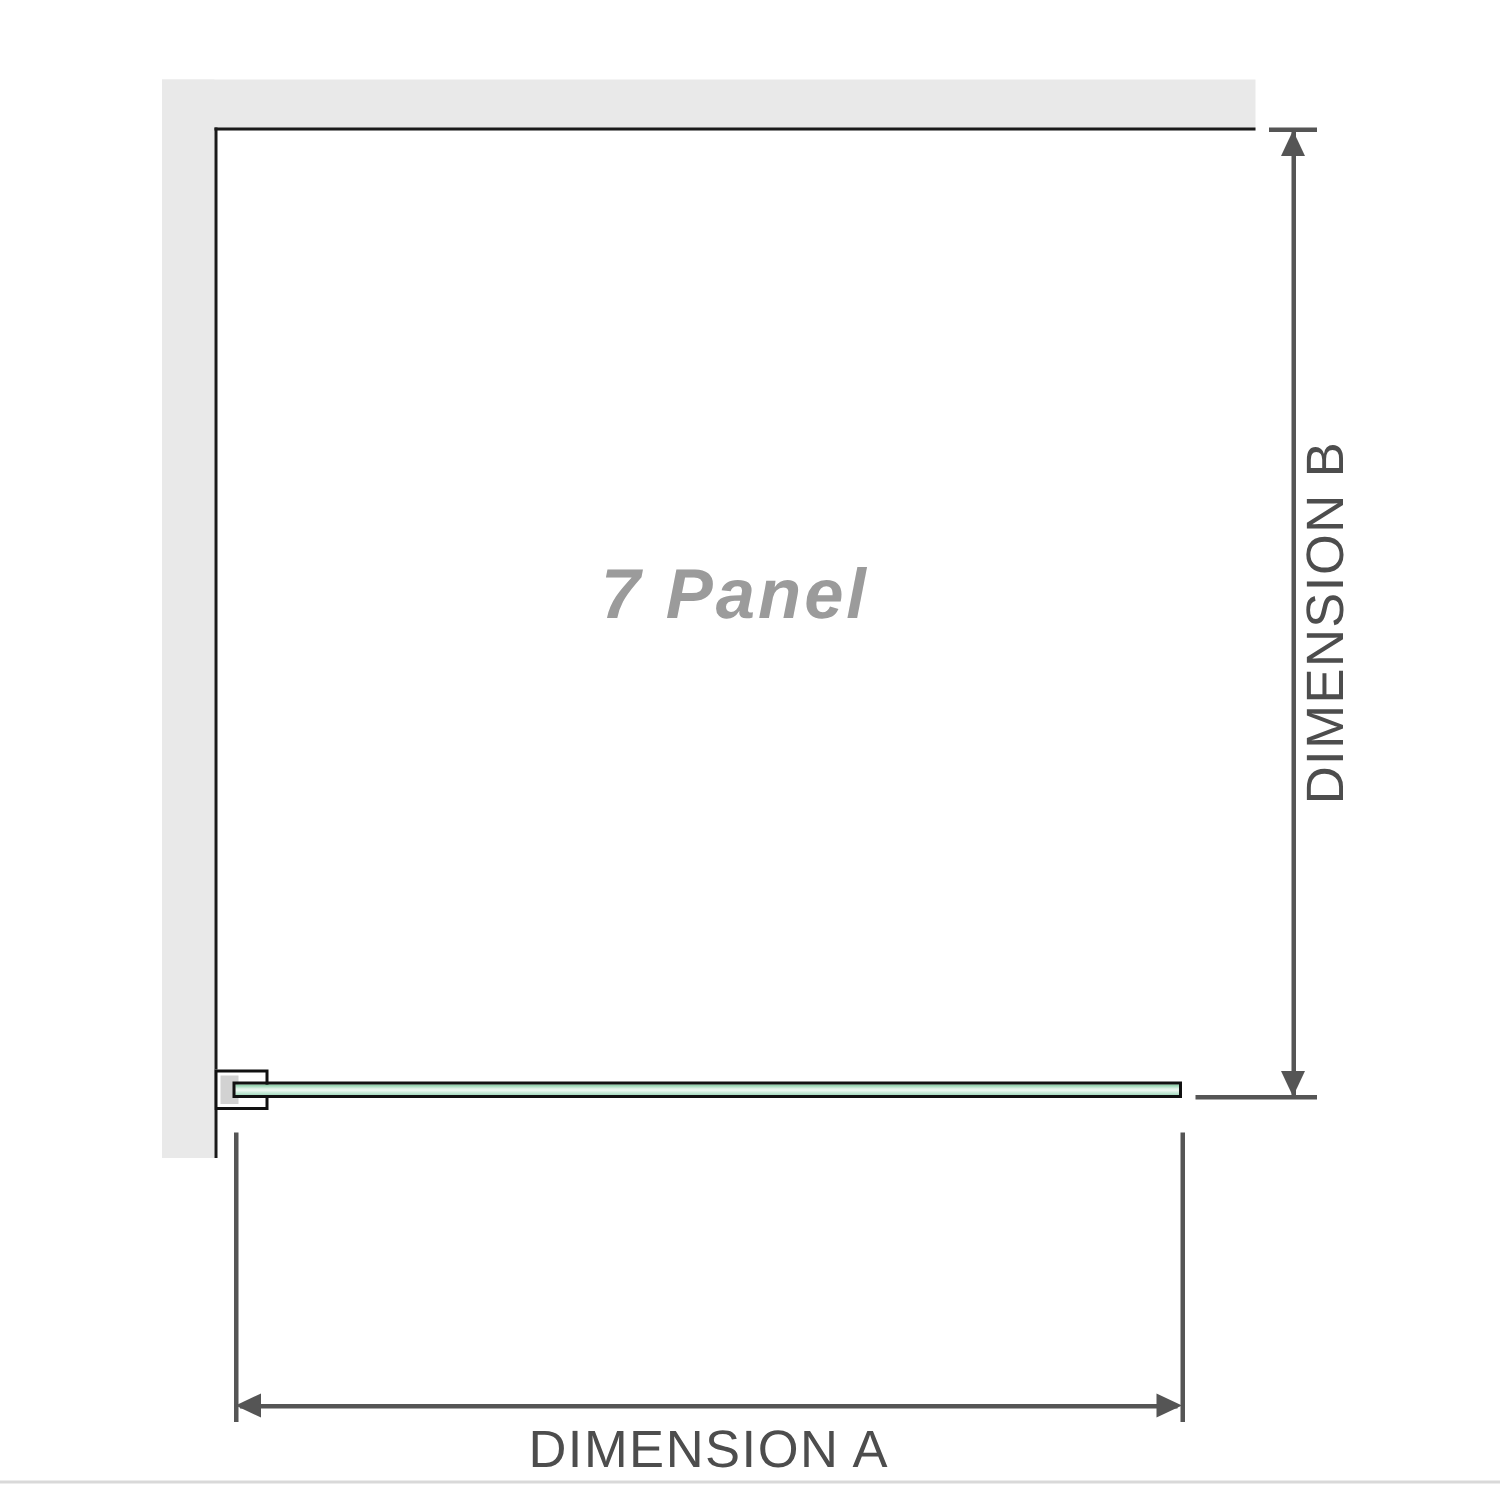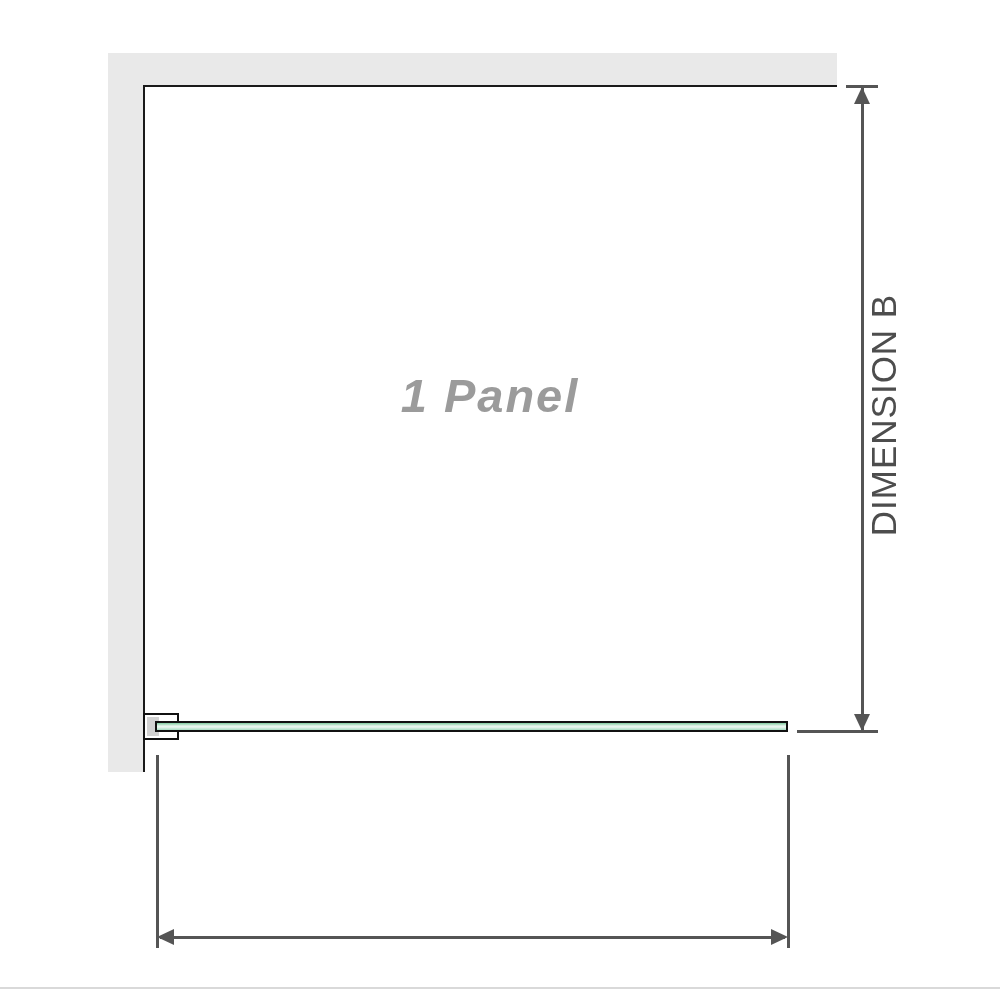--- a/index.html
+++ b/index.html
@@ -106,34 +106,35 @@
 <body>
 
 <div class="stage">
 
   <div class="abs wall-top"></div>
   <div class="abs wall-left"></div>
 
   <div class="abs panel-border-top"></div>
   <div class="abs panel-border-left"></div>
 
-  <div class="abs panel-label">1 Panel</div>
+  <div class="abs panel-label">7 Panel</div>
 
   <div class="abs bracket"></div>
   <div class="abs bracket-insert"></div>
   <div class="abs glass-bar"></div>
 
   <div class="abs dim-line dimb-vline"></div>
   <div class="abs dim-line dimb-tick-top"></div>
   <div class="abs dim-line dimb-tick-bot"></div>
   <div class="abs arrow arrow-up"></div>
   <div class="abs arrow arrow-down"></div>
   <div class="abs dim-label dimb-label">DIMENSION B</div>
 
   <div class="abs dim-line dima-ext-left"></div>
   <div class="abs dim-line dima-ext-right"></div>
   <div class="abs dim-line dima-hline"></div>
   <div class="abs arrow arrow-left"></div>
   <div class="abs arrow arrow-right"></div>
+  <div class="abs dim-label dima-label">DIMENSION A</div>
 
   <div class="abs bottom-divider"></div>
 
 </div>
 
 </body></html>

